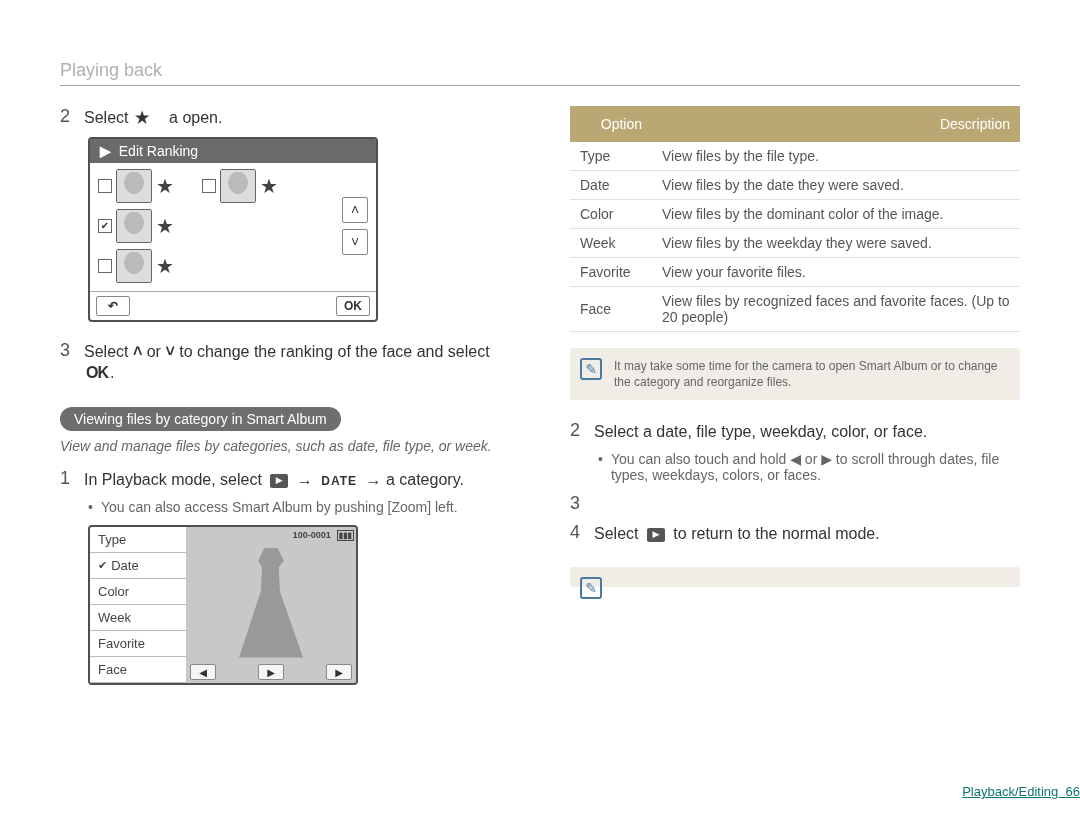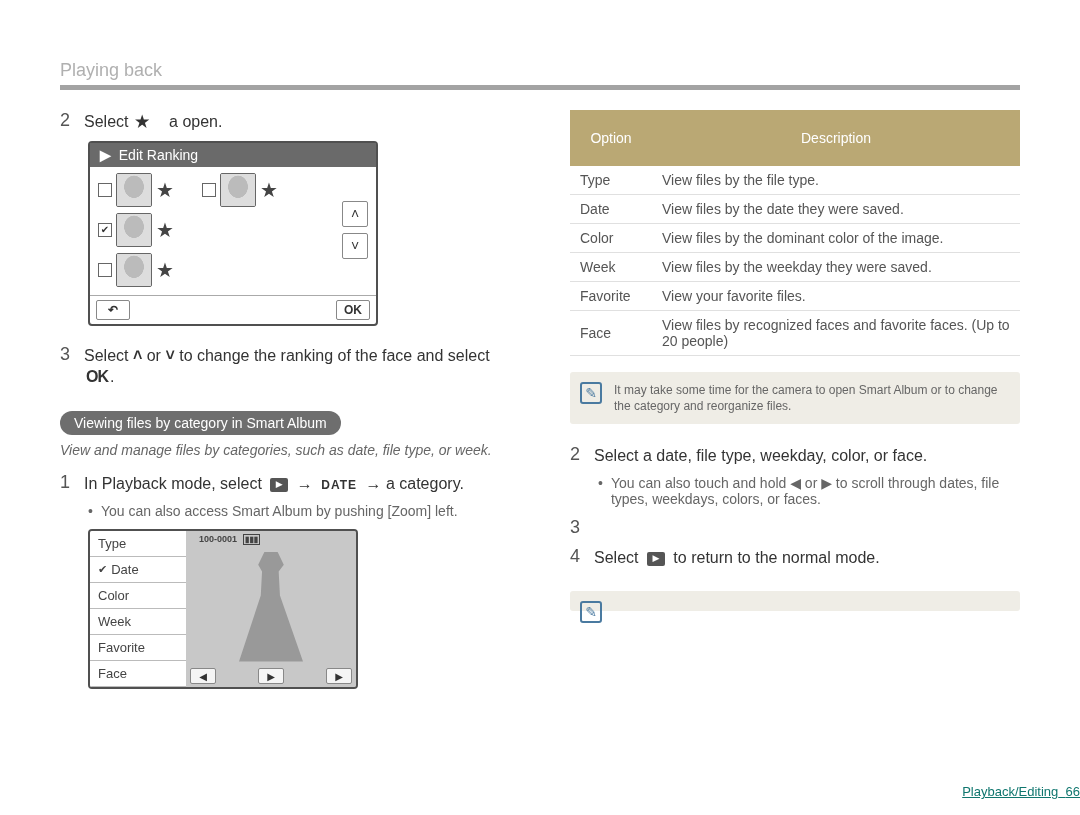--- a/index.html
+++ b/index.html
@@ -10,21 +10,21 @@
     width: 1080px;
     height: 815px;
     background: #fff;
     position: relative;
     padding: 60px 60px 0 60px;
   }
   .header-title {
     color: #b0b0b0;
     font-size: 18px;
     font-weight: 300;
-    border-bottom: 5px solid #a3a3a3;
+    border-bottom: 1px solid #a3a3a3;
     padding-bottom: 4px;
     margin-bottom: 20px;
   }
   .cols { display: flex; gap: 60px; }
   .col { flex: 1; }
   .step { display: flex; align-items: flex-start; gap: 10px; margin-bottom: 8px; }
   .step-num { font-size: 18px; font-weight: 300; color: #555; min-width: 14px; }
   .step-text { font-size: 16px; color: #333; line-height: 1.3; padding-top: 2px; }
   .icon-box {
     display: inline-flex;
@@ -91,21 +91,21 @@
     padding: 4px 14px;
     font-size: 14px;
     margin: 16px 0 6px 0;
   }
   .body-text { color:#666; font-size:14px; line-height:1.35; margin-bottom:12px;font-style:italic;}
   .bullet { display:flex; gap:8px; margin-left:28px; margin-bottom:10px; font-size:14px; color:#666;}
   .bullet::before { content:"•"; color:#666;}
 
   
   .opt-table { width:100%; border-collapse:collapse; font-size:14px; margin-bottom:16px;}
-  .opt-table th { background:#baa874; color:#fff; font-weight:normal; text-align:center; padding:20px 10px; }
+  .opt-table th { background:#baa874; color:#fff; font-weight:normal; text-align:right; padding:10px 10px; }
   .opt-table td { border-bottom:1px solid #e0e0e0; padding:6px 10px; color:#555; }
   .opt-table td:first-child { width:82px; }
 
   
   .note {
     background:#efede6;
     border-radius:3px;
     padding:10px 12px 10px 44px;
     position:relative;
     font-size:12px;
@@ -126,21 +126,21 @@
     border-radius:4px;
     background:#ccc;
     display:flex;
     margin:6px 0 0 28px;
     overflow:hidden;
   }
   .menu-list { background:#fff; width:96px; display:flex; flex-direction:column;}
   .menu-item { padding:5px 8px; border-bottom:1px solid #bbb; font-size:13px; color:#444; display:flex; align-items:center; gap:4px;}
   .menu-item.sel::before { content:"✔"; font-size:11px; }
   .screen-2-right { flex:1; position:relative; background:#c8c8c8; display:flex; flex-direction:column;}
-  .screen-2-top { display:flex; gap:6px; padding:3px 13px; font-size:9px; color:#444; font-weight:bold;}
+  .screen-2-top { display:flex; justify-content:flex-end; gap:6px; padding:3px 2px; font-size:9px; color:#444; font-weight:bold;}
   .screen-2-body { flex:1; display:flex; align-items:center; justify-content:center;}
   .silhouette { width:64px; height:110px; background:#999; clip-path: polygon(40% 0,60% 0,70% 12%,62% 18%,64% 40%,100% 100%,0 100%,34% 40%,36% 18%,30% 12%);}
   .screen-2-bot { display:flex; justify-content:space-between; align-items:center; padding:3px 4px;}
   .mini-btn { width:26px; height:16px; border:1px solid #888; border-radius:2px; background:#f5f5f5; display:flex; align-items:center; justify-content:center; font-size:10px;}
 
   .page-footer {
     position:absolute; bottom:16px; left:0; width:100%;
     text-align:right; font-size:13px; color:#0f766e;text-decoration:underline;
   }
 

